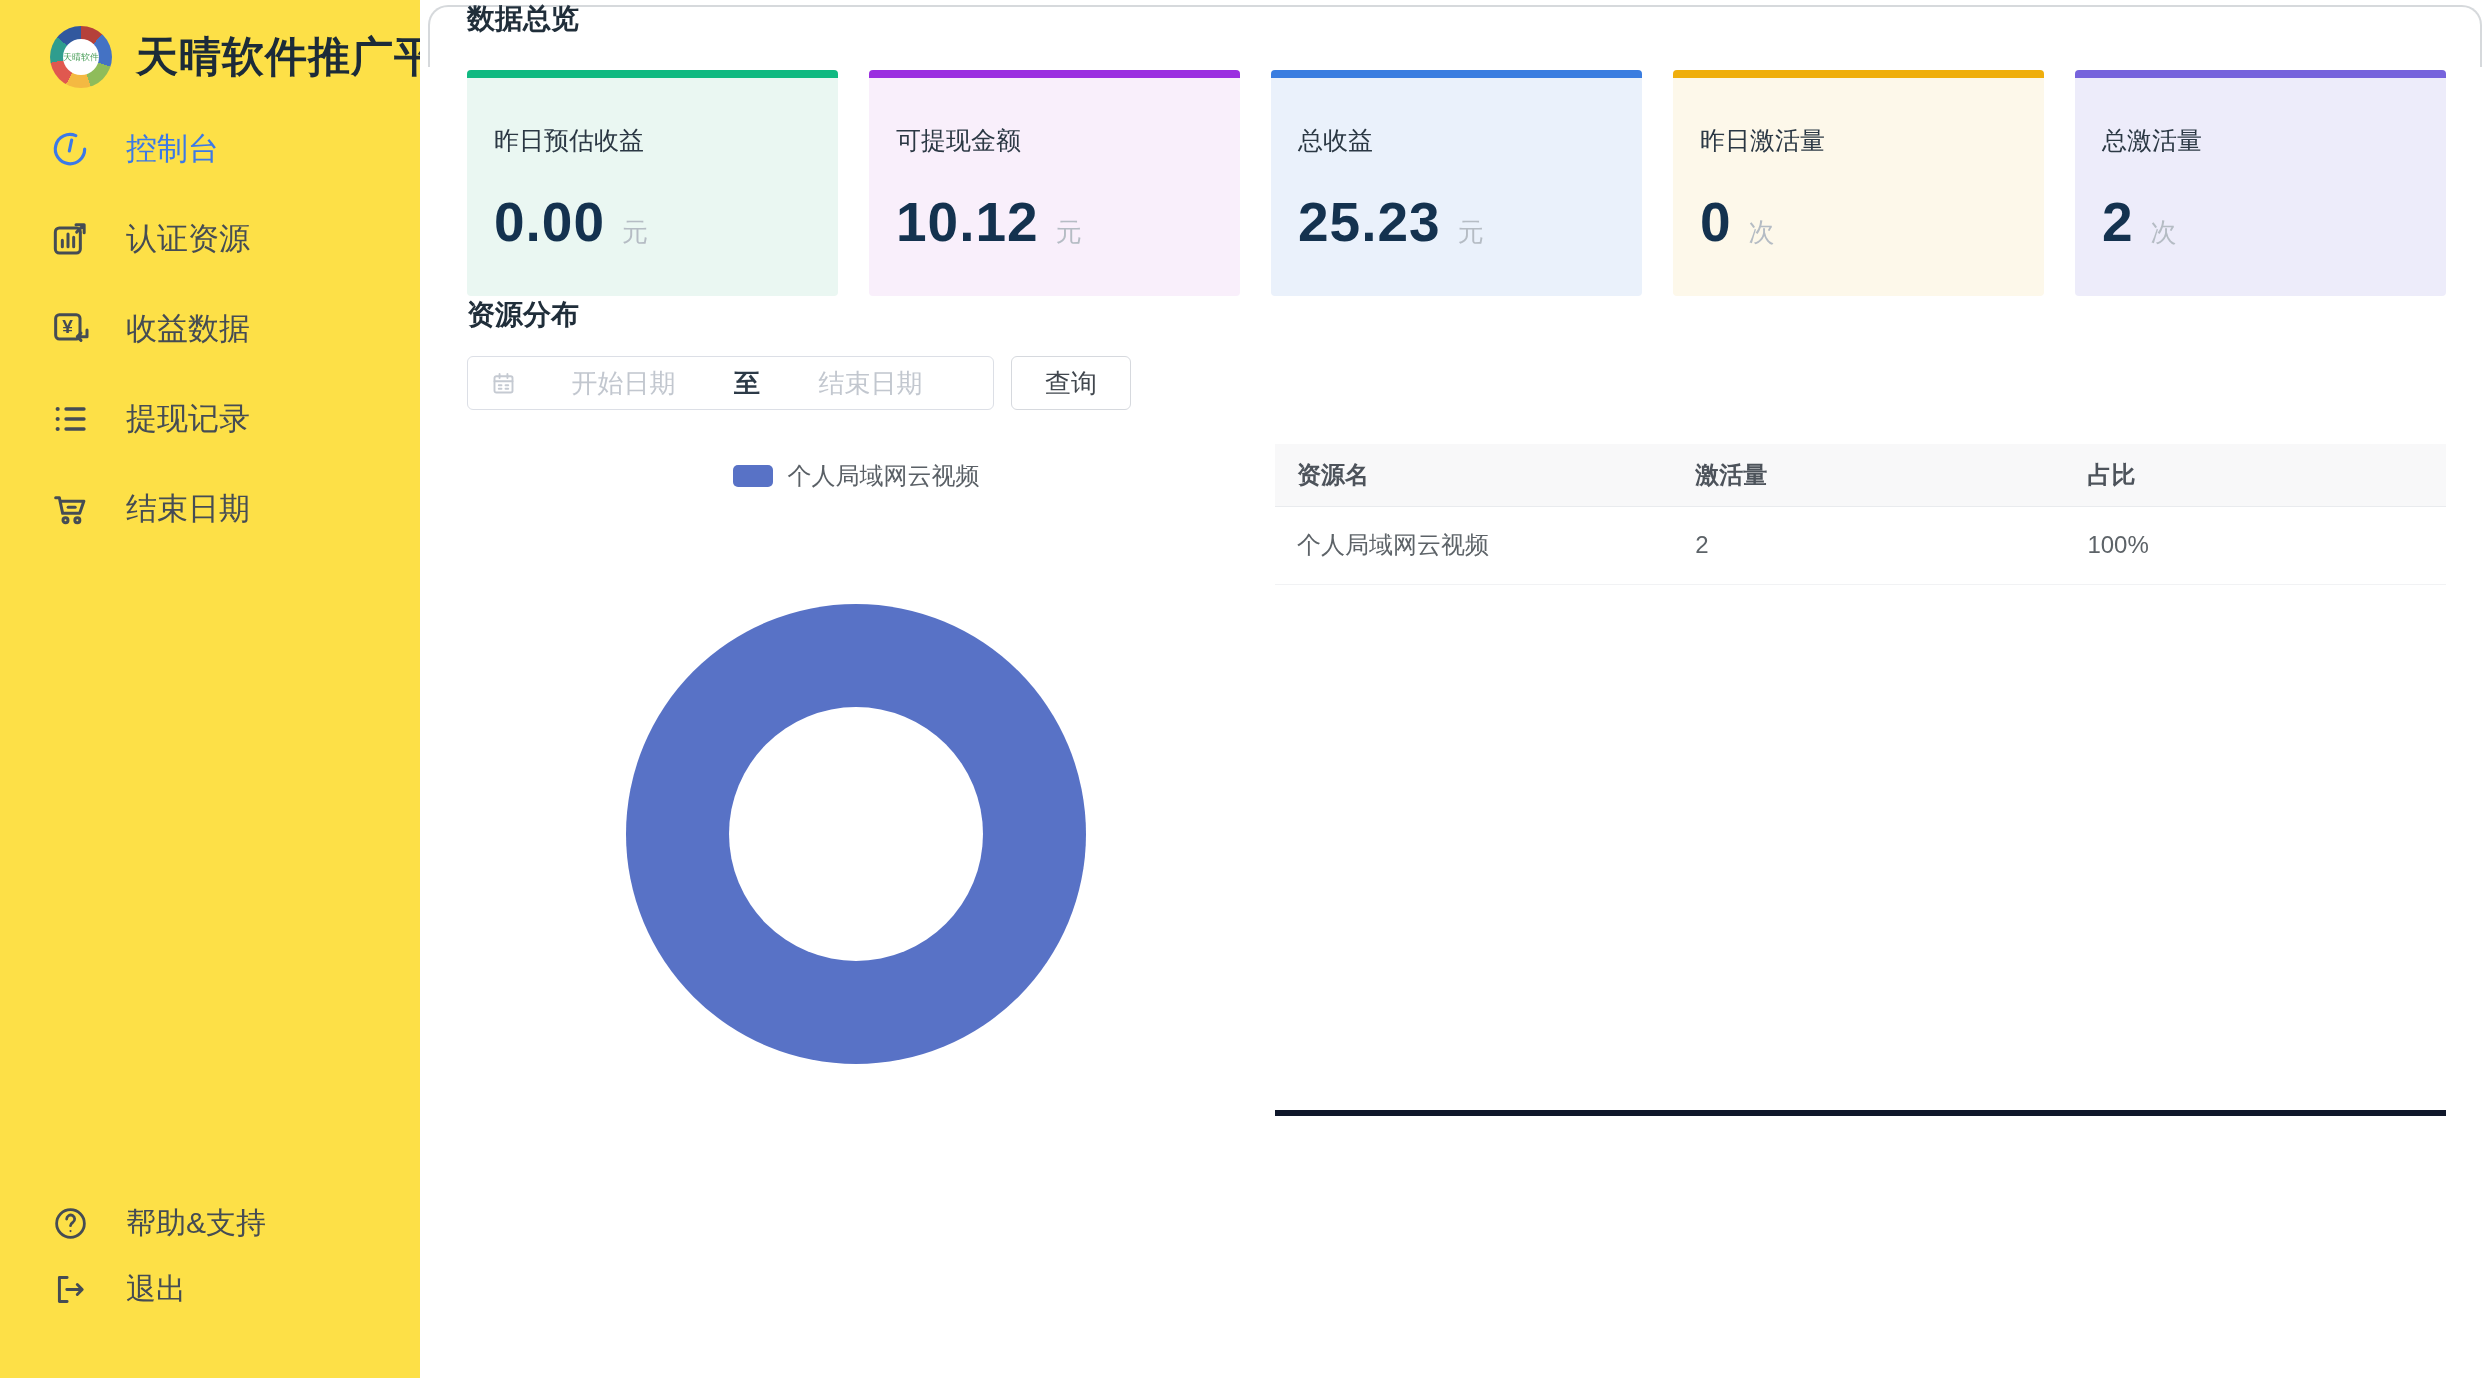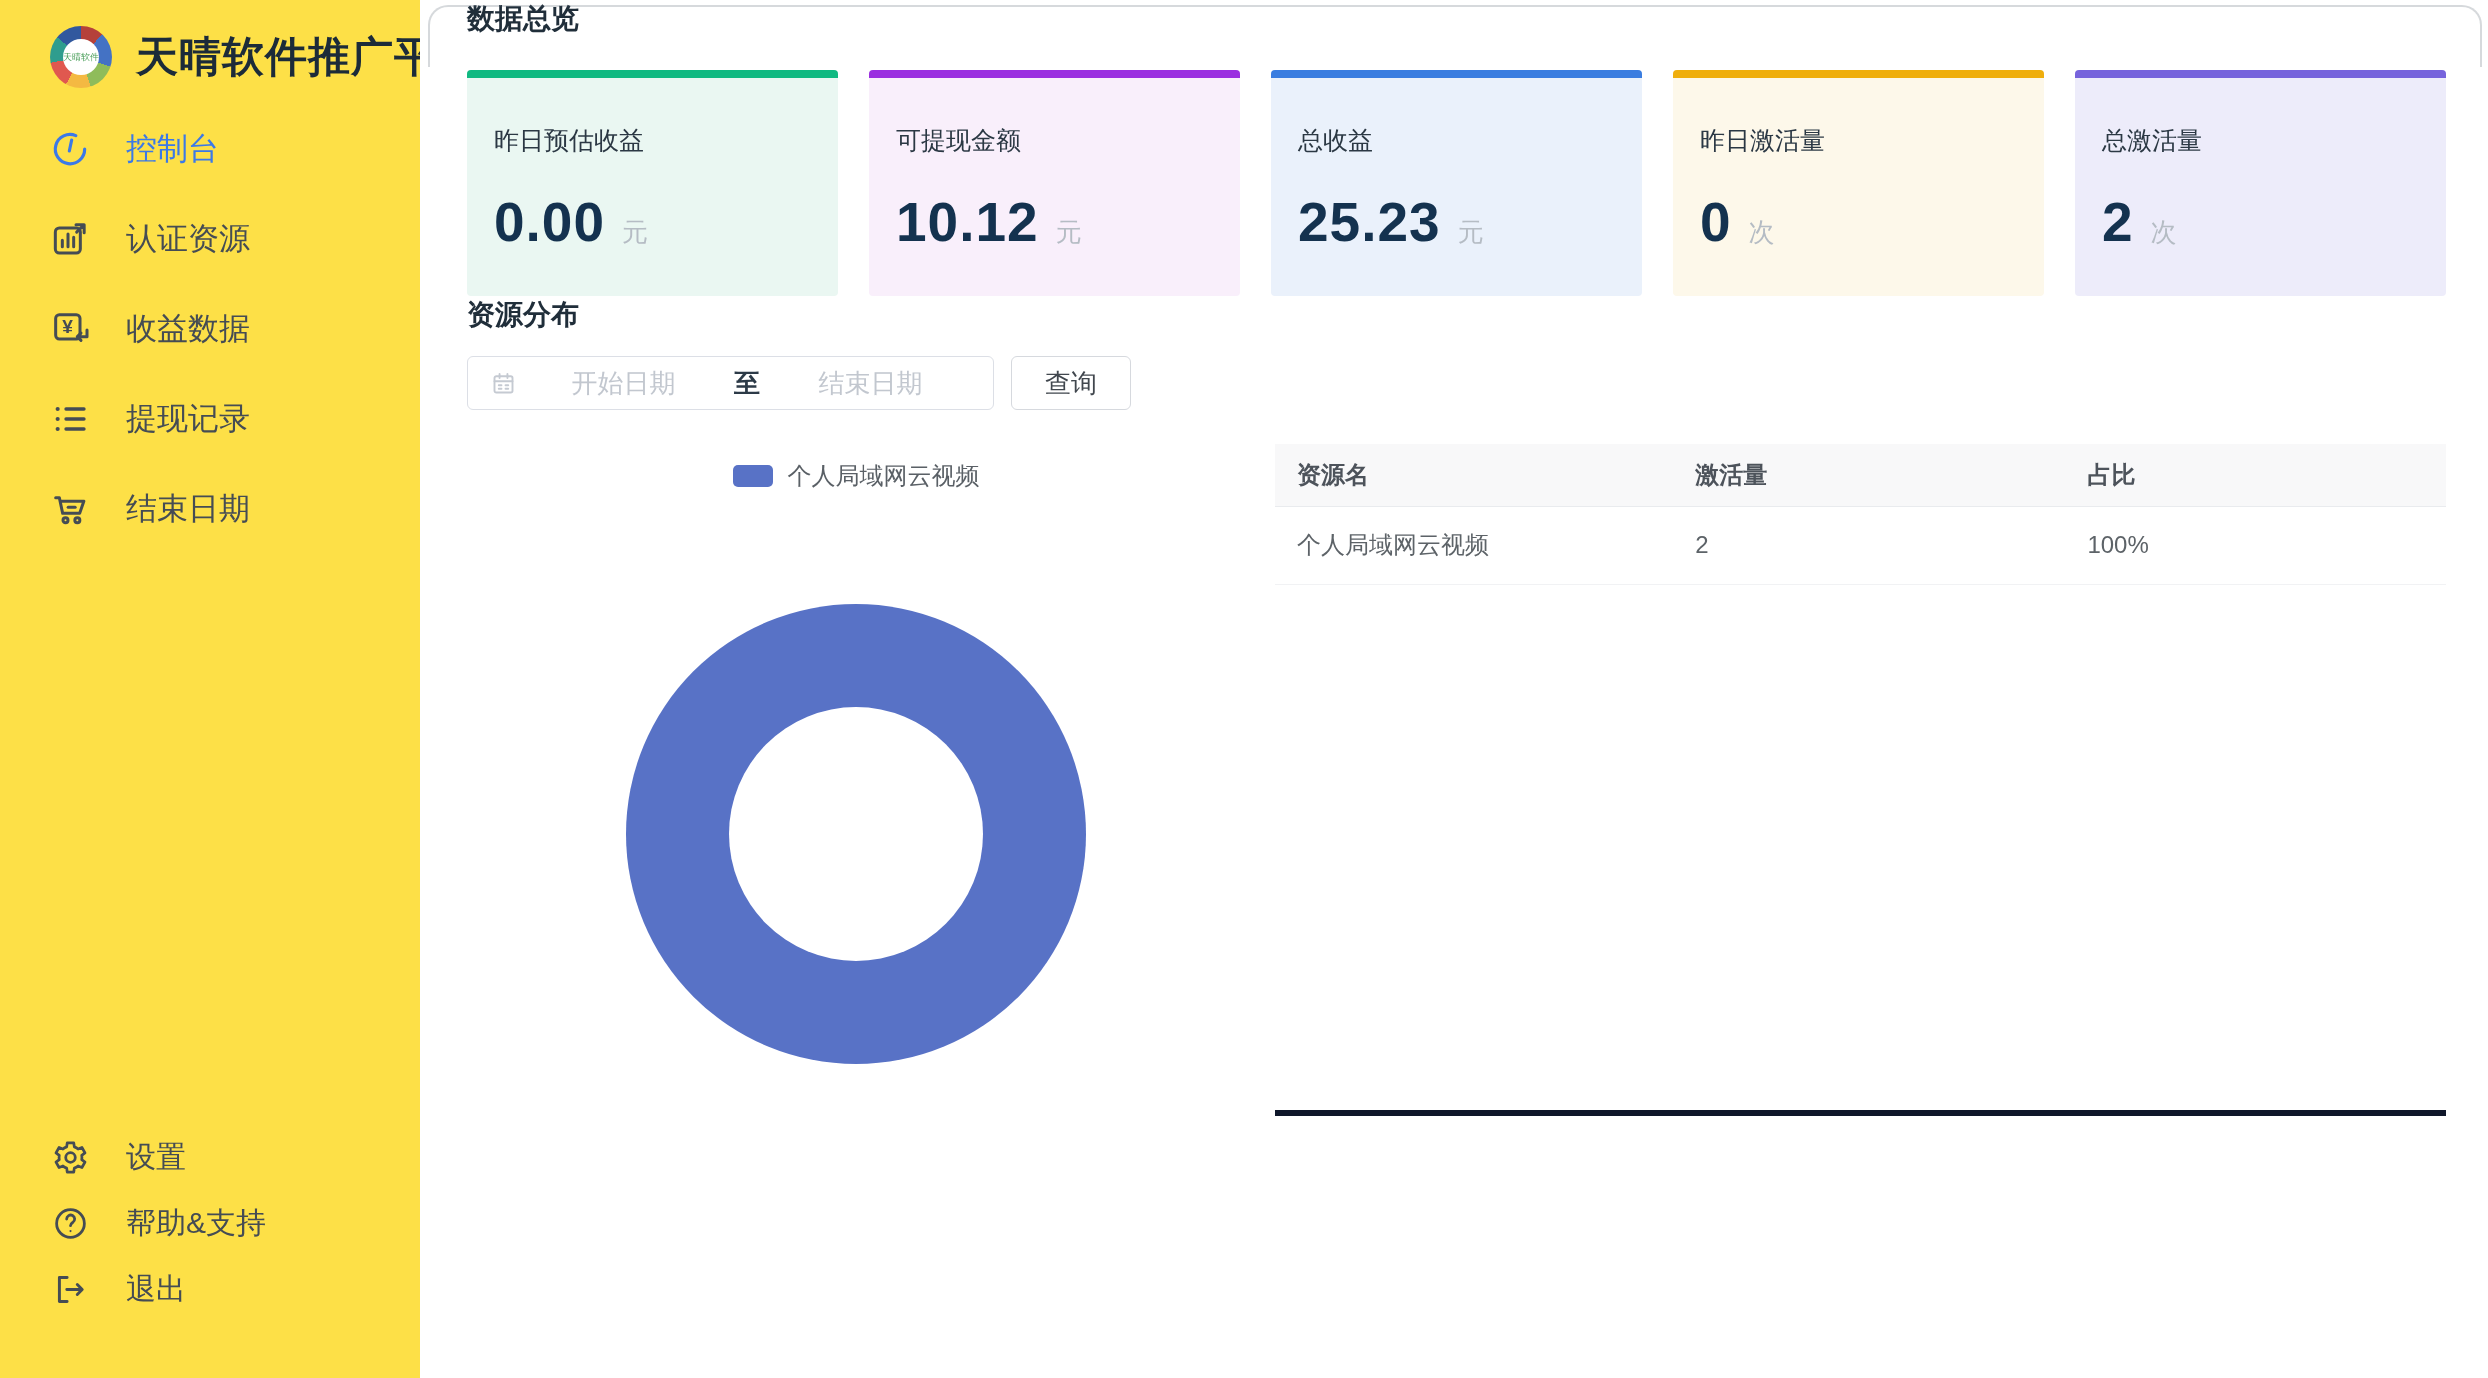--- a/index.html
+++ b/index.html
@@ -123,29 +123,20 @@
             <circle cx="16.4" cy="18.7" r="1.5"></circle>
           </svg>
         </span>
         <span class="nav-label">结束日期</span>
       </div>
     </nav>
 
     <nav class="nav footer">
       <div class="nav-item">
         <span class="nav-icon">
-          <svg viewBox="0 0 24 24" fill="none" stroke="currentColor" stroke-width="1.8" stroke-linejoin="round">
-            <circle cx="12" cy="12" r="3.1"></circle>
-            <path d="M19.3 13.4a7.6 7.6 0 0 0 0-2.8l2.1-1.6-2-3.5-2.5 1a7.6 7.6 0 0 0-2.4-1.4l-.4-2.6H9.9l-.4 2.6a7.6 7.6 0 0 0-2.4 1.4l-2.5-1-2 3.5 2.1 1.6a7.6 7.6 0 0 0 0 2.8l-2.1 1.6 2 3.5 2.5-1a7.6 7.6 0 0 0 2.4 1.4l.4 2.6h4.2l.4-2.6a7.6 7.6 0 0 0 2.4-1.4l2.5 1 2-3.5z"></path>
-          </svg>
-        </span>
-        <span class="nav-label">设置</span>
-      </div>
-      <div class="nav-item">
-        <span class="nav-icon">
           <svg viewBox="0 0 24 24" fill="none" stroke="currentColor" stroke-width="1.8">
             <circle cx="12" cy="12" r="9"></circle>
             <path d="M9.5 9.1a2.6 2.6 0 1 1 4 2.2c-.8.55-1.5 1-1.5 2.1" stroke-linecap="round"></path>
             <circle cx="12" cy="16.9" r="0.7" fill="currentColor" stroke="none"></circle>
           </svg>
         </span>
         <span class="nav-label">帮助&amp;支持</span>
       </div>
       <div class="nav-item">
         <span class="nav-icon">

